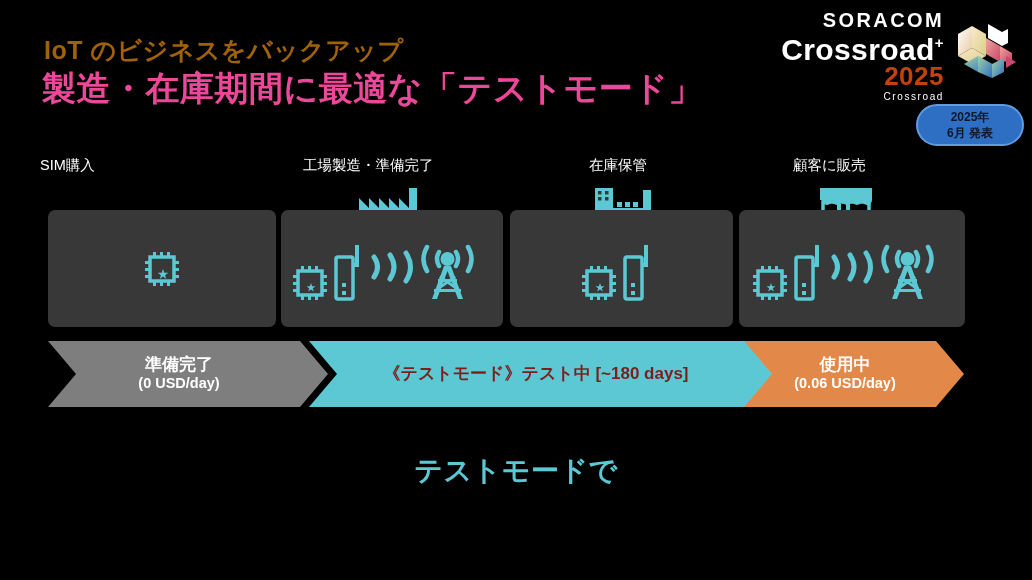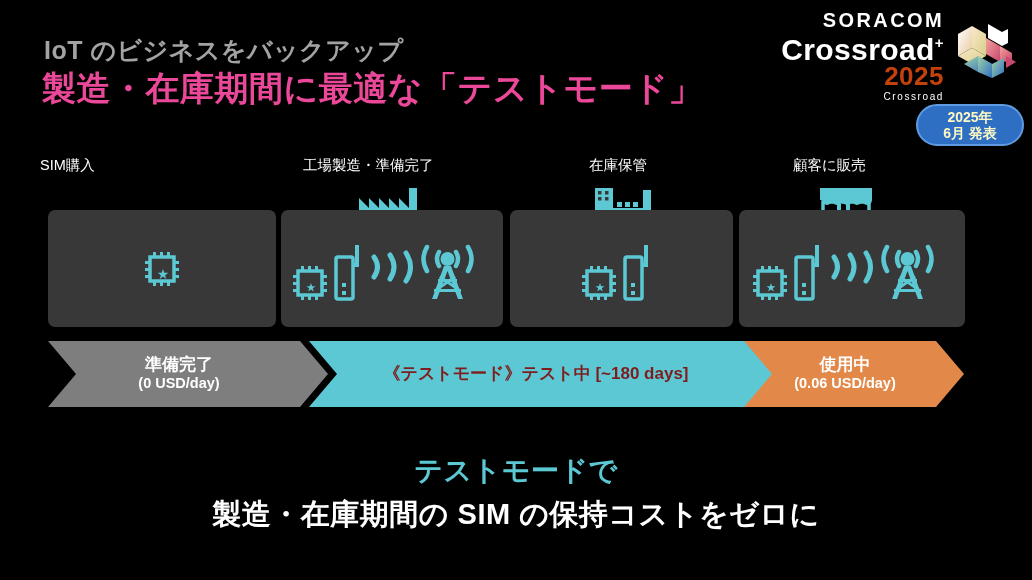--- a/index.html
+++ b/index.html
@@ -12,21 +12,21 @@
   #slide {
     position: relative;
     width: 1032px; height: 580px;
     background: #000;
   }
 
   
   .eyebrow {
     position: absolute; left: 44px; top: 34px;
     font-size: 25px; font-weight: 700; letter-spacing: .5px;
-    color: #a3a3a3; white-space: nowrap;
+    color: #a16207; white-space: nowrap;
   }
   .headline {
     position: absolute; left: 42px; top: 66px;
     font-size: 34px; font-weight: 700; letter-spacing: .5px;
     color: #ec4899; white-space: nowrap;
   }
 
   
   .logo-block { position: absolute; right: 8px; top: 8px; width: 228px; height: 92px; }
   .logo-word { position: absolute; right: 80px; top: 2px; text-align: right; color:#fff; }
@@ -53,21 +53,21 @@
 
   
   .badge {
     position: absolute; right: 8px; top: 104px;
     width: 108px; height: 42px;
     background: #2E6FC4;
     border: 2px solid #5E9BE0;
     border-radius: 21px;
     display: flex; flex-direction: column;
     align-items: center; justify-content: center;
-    color: #fef9c3; font-size: 14px; font-weight: 700; line-height: 16px;
+    color: #0f172a; font-size: 12px; font-weight: 700; line-height: 16px;
   }
 
   
   .stage-label {
     position: absolute; top: 156px;
     color: #FFFFFF; font-size: 14.5px; font-weight: 400;
     white-space: nowrap;
   }
   .sl0 { left: 40px; }
   .sl1 { left: 303px; }
@@ -376,15 +376,14 @@
     <div class="arrow a1">
       <div class="l1">《テストモード》テスト中 [~180 days]</div>
     </div>
     <div class="arrow a2">
       <div class="l1">使用中</div>
       <div class="l2">(0.06 USD/day)</div>
     </div>
   </div>
 
   <div class="foot1">テストモードで</div>
-  <div class="foot2">製造・在庫期間の SIM の保持コストをゼロに</div>
 
 </div>
 
 </body></html>

